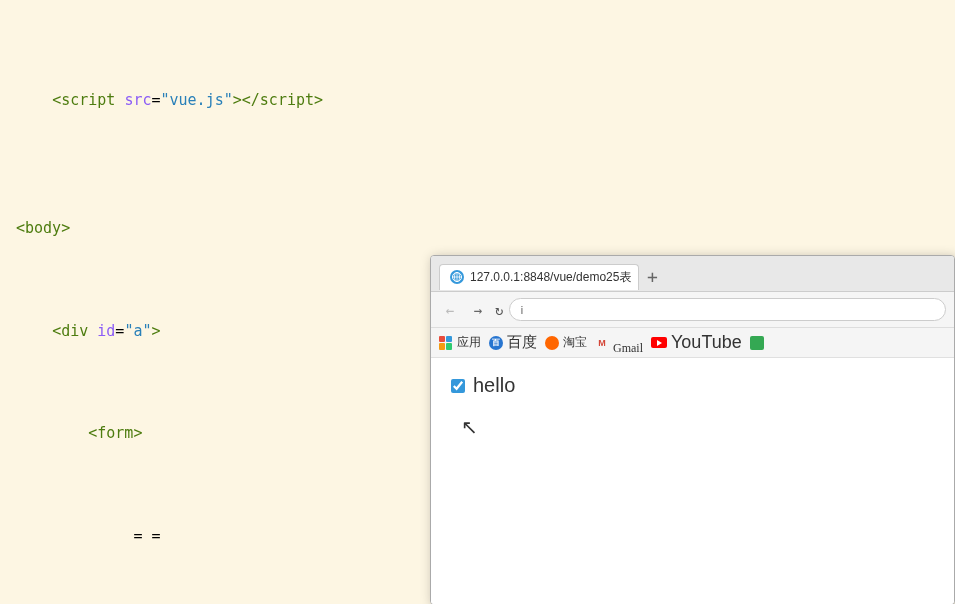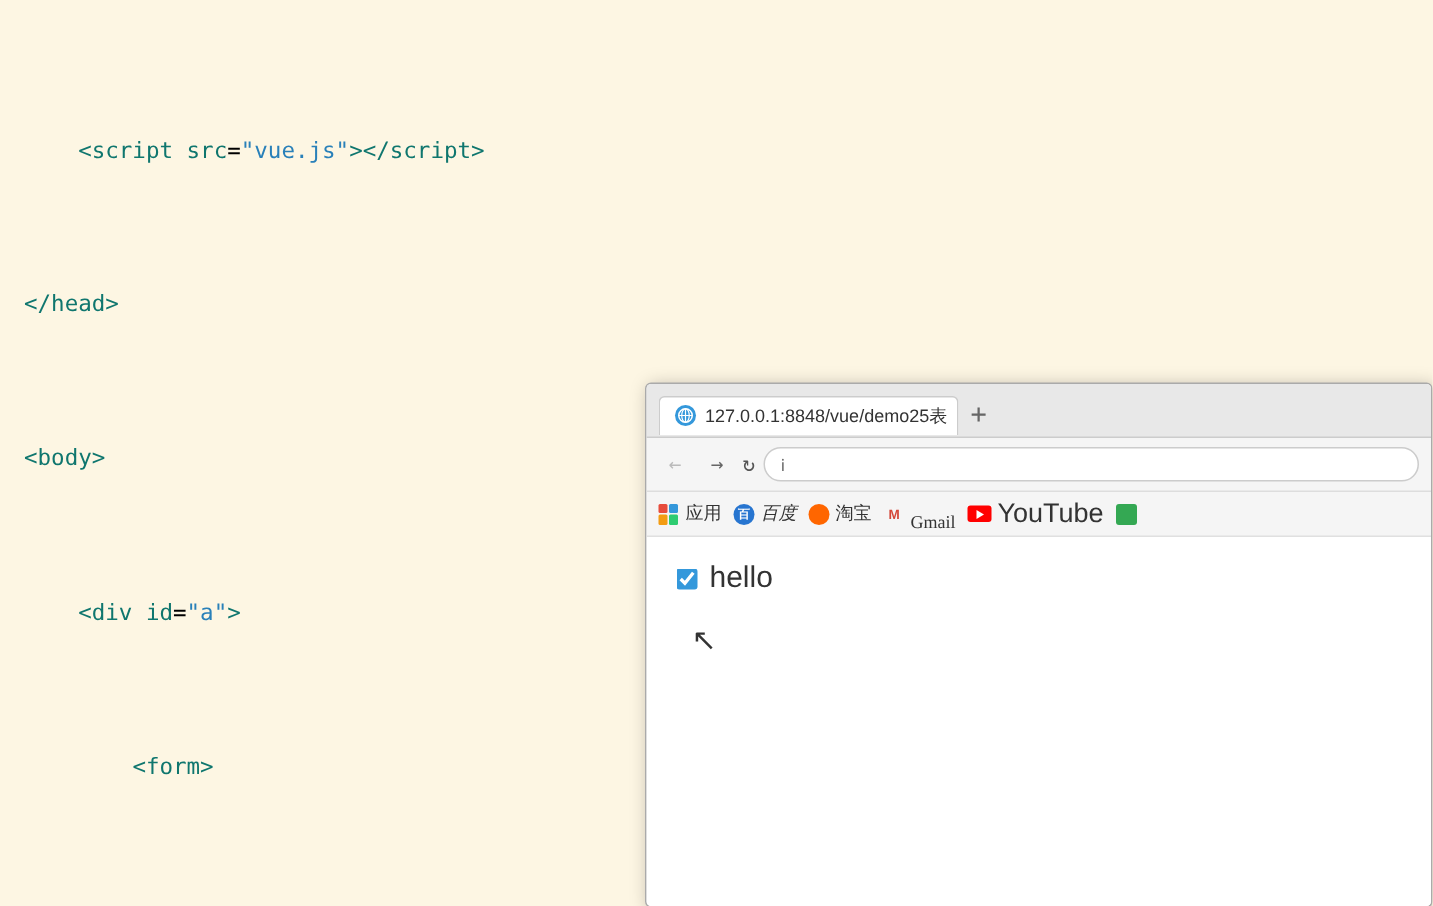--- a/index.html
+++ b/index.html
@@ -24,22 +24,22 @@
     }
 
     .code-line {
       display: block;
       padding: 0 16px;
       font-size: 15px;
       line-height: 1.75;
     }
 
     
-    .tag { color: #0f766e; }
-    .attr-name { color: #0f766e; }
+    .tag { color: #4d7c0f; }
+    .attr-name { color: #8b5cf6; }
     .attr-val { color: #2980b9; }
 
     
     .browser-window {
       position: absolute;
       top: 255px;
       left: 430px;
       width: 525px;
       height: 350px;
       background: #fff;
@@ -208,21 +208,20 @@
       line-height: 1;
     }
   </style>
 </head>
 <body>
 
 <div class="code-editor">
   
   <span class="code-line">    <span class="tag">&lt;script</span> <span class="attr-name">src</span>=<span class="attr-val">"vue.js"</span><span class="tag">&gt;&lt;/script&gt;</span></span>
   
-  <span class="code-line"><span class="tag">&lt;/head&gt;</span></span>
   
   <span class="code-line"><span class="tag">&lt;body&gt;</span></span>
   
   <span class="code-line">    <span class="tag">&lt;div</span> <span class="attr-name">id</span>=<span class="attr-val">"a"</span><span class="tag">&gt;</span></span>
   
   <span class="code-line">        <span class="tag">&lt;form&gt;</span></span>
   
   <span class="code-line">             = =</span>
   
   
@@ -286,21 +285,21 @@
         <span style="background:#e74c3c;border-radius:1px;"></span>
         <span style="background:#3498db;border-radius:1px;"></span>
         <span style="background:#f39c12;border-radius:1px;"></span>
         <span style="background:#2ecc71;border-radius:1px;"></span>
       </span>
       <span style="font-size:12px;font-family:Arial,sans-serif;">应用</span>
     </div>
 
     <div class="bookmark-item">
       <span style="width:14px;height:14px;background:#2775d0;border-radius:50%;display:inline-flex;align-items:center;justify-content:center;color:white;font-size:8px;font-weight:bold;font-family:serif;">百</span>
-      <span style="font-size:12px;font-family:Arial,sans-serif;font-style:italic;">百度</span>
+      <span style="font-size:15px;font-family:Arial,sans-serif;">百度</span>
     </div>
 
     <div class="bookmark-item">
       <span style="width:14px;height:14px;background:#ff6600;border-radius:50%;display:inline-block;"></span>
       <span style="font-size:12px;font-family:Liberation Serif, serif;">淘宝</span>
     </div>
 
     <div class="bookmark-item">
       <span style="width:14px;height:10px;display:inline-flex;align-items:center;justify-content:center;font-size:9px;font-weight:bold;color:#d44638;font-family:Arial;">M</span>
       <span style="font-size:12px;font-family:Liberation Serif, serif;margin-top:12px;">Gmail</span>

